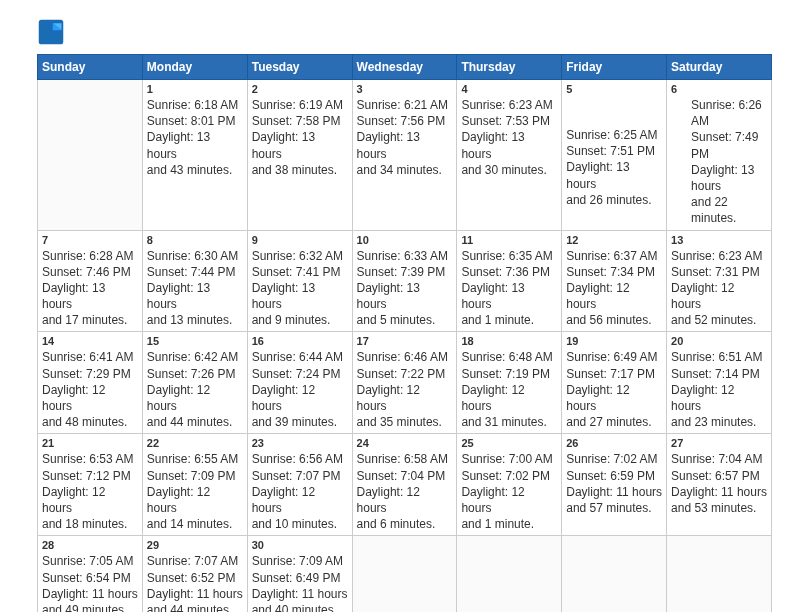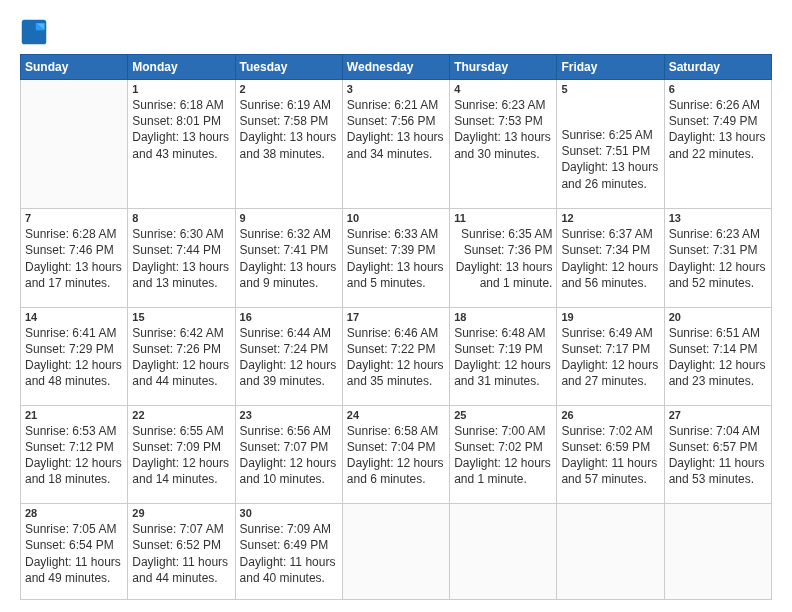--- a/index.html
+++ b/index.html
@@ -6,21 +6,21 @@
     body {
       width: 792px;
       height: 612px;
       font-family: Arial, sans-serif;
       background: #fff;
       overflow: hidden;
     }
     .page {
       width: 792px;
       height: 612px;
-      padding: 18px 20px 12px 20px;
+      padding: 18px 20px 12px 37px;
       display: flex;
       flex-direction: column;
     }
     .header {
       display: flex;
       align-items: flex-start;
       justify-content: space-between;
       margin-bottom: 8px;
     }
     .logo {
@@ -163,21 +163,21 @@
           </td>
           <td>
             <span class="day-num">5</span>
             <div class="day-info" style="white-space: pre-line; margin-top: 32px;">Sunrise: 6:25 AM
 Sunset: 7:51 PM
 Daylight: 13 hours
 and 26 minutes.</div>
           </td>
           <td>
             <span class="day-num">6</span>
-            <div class="day-info" style="white-space: pre-line;">Sunrise: 6:26 AM
+            <div class="day-info" style="white-space: pre-line; margin-left: 20px;">Sunrise: 6:26 AM
 Sunset: 7:49 PM
 Daylight: 13 hours
 and 22 minutes.</div>
           </td>
         </tr>
         <tr>
           <td>
             <span class="day-num">7</span>
             <div class="day-info" style="white-space: pre-line;">Sunrise: 6:28 AM
 Sunset: 7:46 PM
@@ -200,21 +200,21 @@
           </td>
           <td>
             <span class="day-num">10</span>
             <div class="day-info" style="white-space: pre-line;">Sunrise: 6:33 AM
 Sunset: 7:39 PM
 Daylight: 13 hours
 and 5 minutes.</div>
           </td>
           <td>
             <span class="day-num">11</span>
-            <div class="day-info" style="white-space: pre-line; text-align: right;">Sunrise: 6:35 AM
+            <div class="day-info" style="white-space: pre-line;">Sunrise: 6:35 AM
 Sunset: 7:36 PM
 Daylight: 13 hours
 and 1 minute.</div>
           </td>
           <td>
             <span class="day-num">12</span>
             <div class="day-info" style="white-space: pre-line;">Sunrise: 6:37 AM
 Sunset: 7:34 PM
 Daylight: 12 hours
 and 56 minutes.</div>

